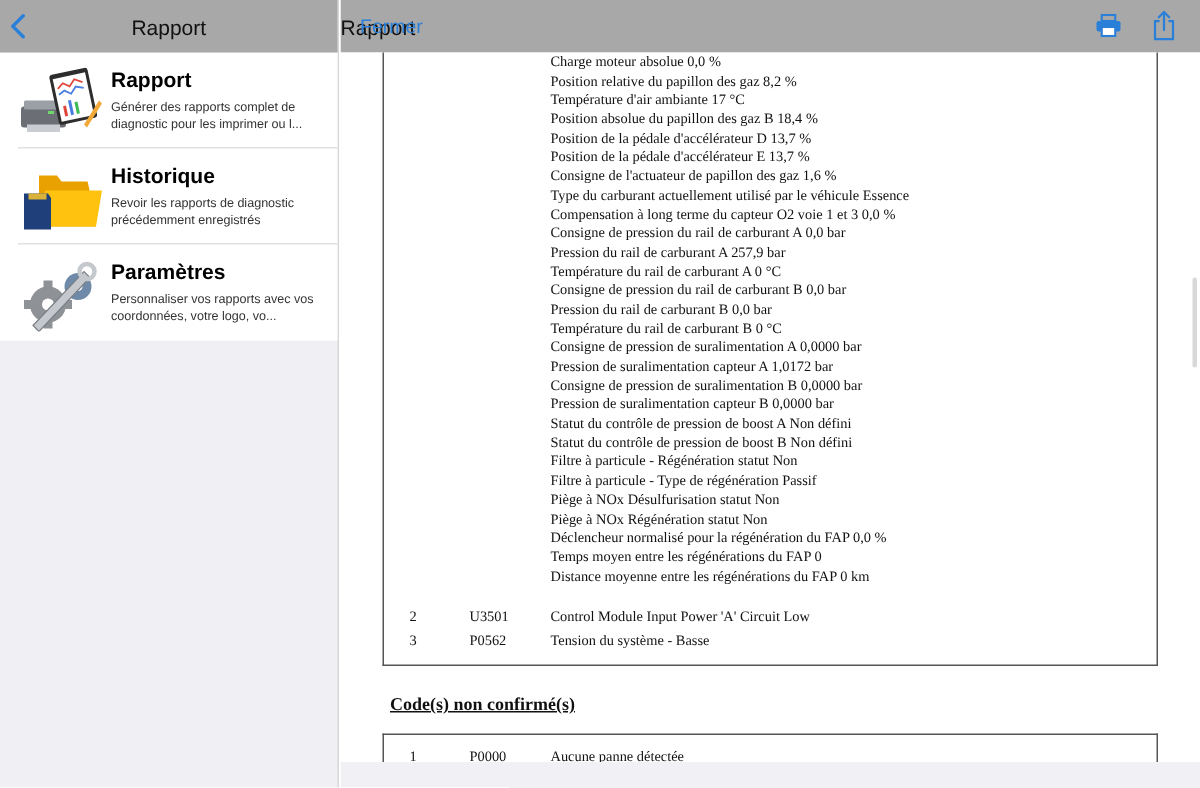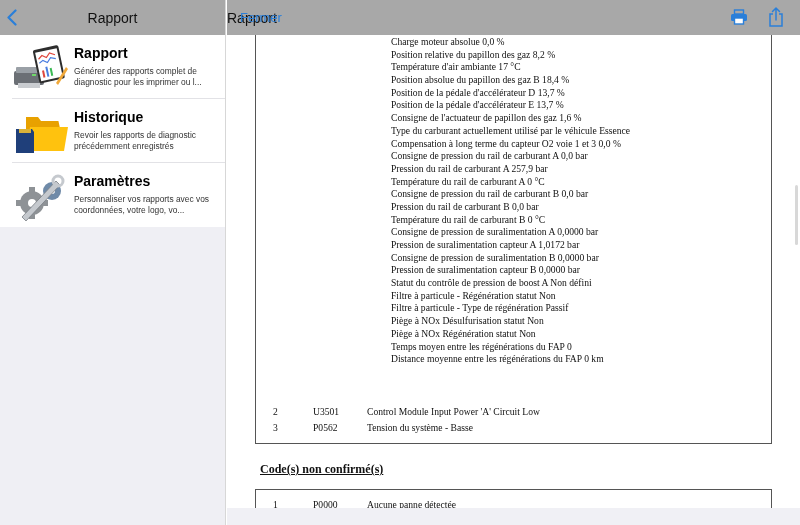--- a/index.html
+++ b/index.html
@@ -46,21 +46,21 @@
 
   .doc { position: absolute; left: 0; top: 35px; width: 573px; height: 473px; background: #ffffff; overflow: hidden; }
   .doc-bottom-strip { position: absolute; left: 0; top: 508px; width: 573px; height: 17px; background: #f0f0f5; }
 
   .frame-top {
     position: absolute; left: 28px; top: -5px; width: 517px; height: 414px;
     border-left: 1px solid #555; border-right: 1px solid #555; border-bottom: 1px solid #555;
   }
   .params {
     position: absolute; left: 140px; top: 1px;
-    font-family: "Liberation Serif", "DejaVu Serif", serif; font-size: 9.6px; color: #111; margin-left: 24px;
+    font-family: "Liberation Serif", "DejaVu Serif", serif; font-size: 9.6px; color: #111;
   }
   .params div { height: 12.7px; line-height: 12.7px; white-space: nowrap; }
 
   .code-row {
     position: absolute; left: 0; width: 573px; height: 16px;
     font-family: "Liberation Serif", "DejaVu Serif", serif; font-size: 9.6px; color: #111;
   }
   .code-row .num { position: absolute; left: 46px; }
   .code-row .code { position: absolute; left: 86px; }
   .code-row .label { position: absolute; left: 140px; font-weight: normal; }
@@ -196,24 +196,26 @@
       <div>Pression du rail de carburant A 257,9 bar</div>
       <div>Température du rail de carburant A 0 °C</div>
       <div>Consigne de pression du rail de carburant B 0,0 bar</div>
       <div>Pression du rail de carburant B 0,0 bar</div>
       <div>Température du rail de carburant B 0 °C</div>
       <div>Consigne de pression de suralimentation A 0,0000 bar</div>
       <div>Pression de suralimentation capteur A 1,0172 bar</div>
       <div>Consigne de pression de suralimentation B 0,0000 bar</div>
       <div>Pression de suralimentation capteur B 0,0000 bar</div>
       <div>Statut du contrôle de pression de boost A Non défini</div>
+      <div>Statut du contrôle de pression de boost B Non défini</div>
       <div>Filtre à particule - Régénération statut Non</div>
       <div>Filtre à particule - Type de régénération Passif</div>
       <div>Piège à NOx Désulfurisation statut Non</div>
       <div>Piège à NOx Régénération statut Non</div>
+      <div>Déclencheur normalisé pour la régénération du FAP 0,0 %</div>
       <div>Temps moyen entre les régénérations du FAP 0</div>
       <div>Distance moyenne entre les régénérations du FAP 0 km</div>
     </div>
 
     <div class="code-row" style="top:371px;">
       <span class="num">2</span>
       <span class="code">U3501</span>
       <span class="label">Control Module Input Power 'A' Circuit Low</span>
     </div>
     <div class="code-row" style="top:387px;">

